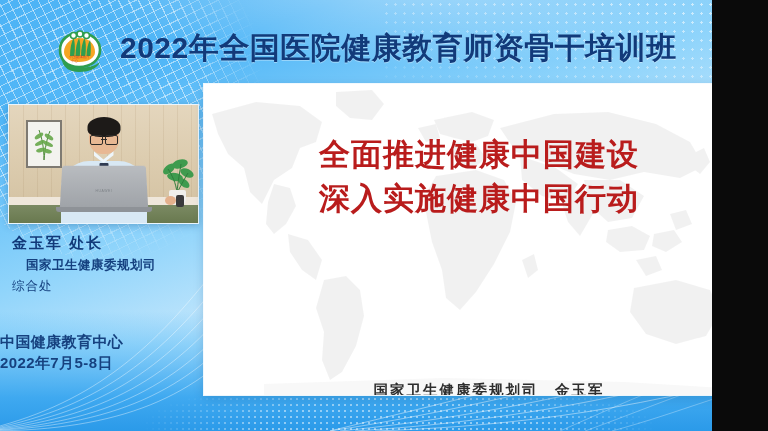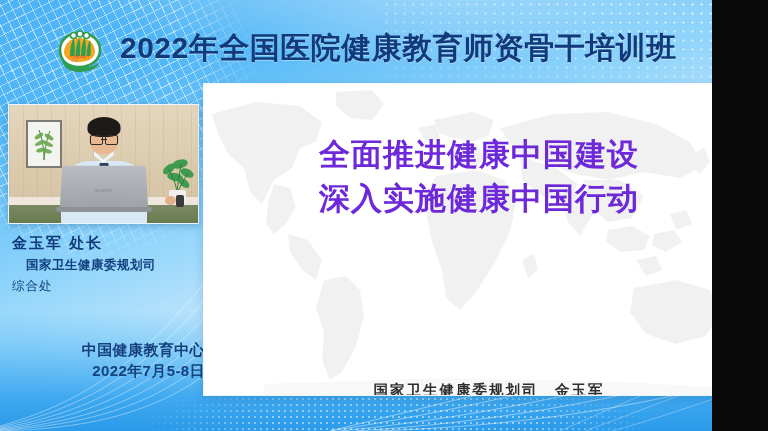--- a/index.html
+++ b/index.html
@@ -117,35 +117,35 @@
     font-size:3.4px;color:#7e8287;letter-spacing:.6px;}
   .v-hand{position:absolute;right:22px;bottom:18px;width:11px;height:9px;border-radius:50%;background:#e3b08c;}
   .v-remote{position:absolute;right:14px;bottom:16px;width:8px;height:12px;border-radius:2px;background:#3a3a3c;}
   .v-mic{position:absolute;left:50%;top:58px;transform:translateX(-50%);width:9px;height:6px;background:#2f3b52;border-radius:1px;}
 
   .speaker-block{position:absolute;left:12px;top:232px;width:205px;text-align:left;}
   .sp-name{font-size:15px;font-weight:bold;color:#123a7a;letter-spacing:2px;line-height:1.5;}
   .sp-org{font-size:12.5px;font-weight:bold;color:#15407f;letter-spacing:.5px;line-height:1.75;padding-left:14px;}
   .sp-dept{font-size:12.5px;font-weight:normal;color:#15407f;letter-spacing:1px;line-height:1.75;}
 
-  .org-block{position:absolute;left:0;top:339px;width:205px;text-align:right;}
+  .org-block{position:absolute;left:0;top:331px;width:205px;text-align:left;}
   .org-line{font-size:15px;font-weight:bold;color:#16417f;line-height:1.42;letter-spacing:.4px;}
 
   
   .slide{
     position:absolute;left:204px;top:84px;width:550px;height:311px;
     background:#ffffff;
     box-shadow:0 0 0 1px rgba(255,255,255,.9), 0 3px 10px rgba(10,70,120,.22);
     overflow:hidden;
   }
   .slide-map{position:absolute;left:0;top:0;width:100%;height:100%;opacity:.085;}
   .slide-map svg{display:block;width:100%;height:100%;}
   .slide-title{
     position:absolute;left:0;right:0;top:48px;text-align:center;
-    color:#6d28d9;font-size:31px;font-weight:bold;line-height:1.42;letter-spacing:1px;
+    color:#b91c1c;font-size:31px;font-weight:bold;line-height:1.42;letter-spacing:1px;
     font-family:"DejaVu Serif","Liberation Serif",serif;
   }
   .slide-byline{
     position:absolute;left:0;right:0;top:297px;text-align:center;
     color:#2e2e2e;font-size:14.5px;letter-spacing:2px;font-weight:bold;
     font-family:"DejaVu Serif","Liberation Serif",serif;
     margin-left:20px;
   }
 </style>
 </head>

